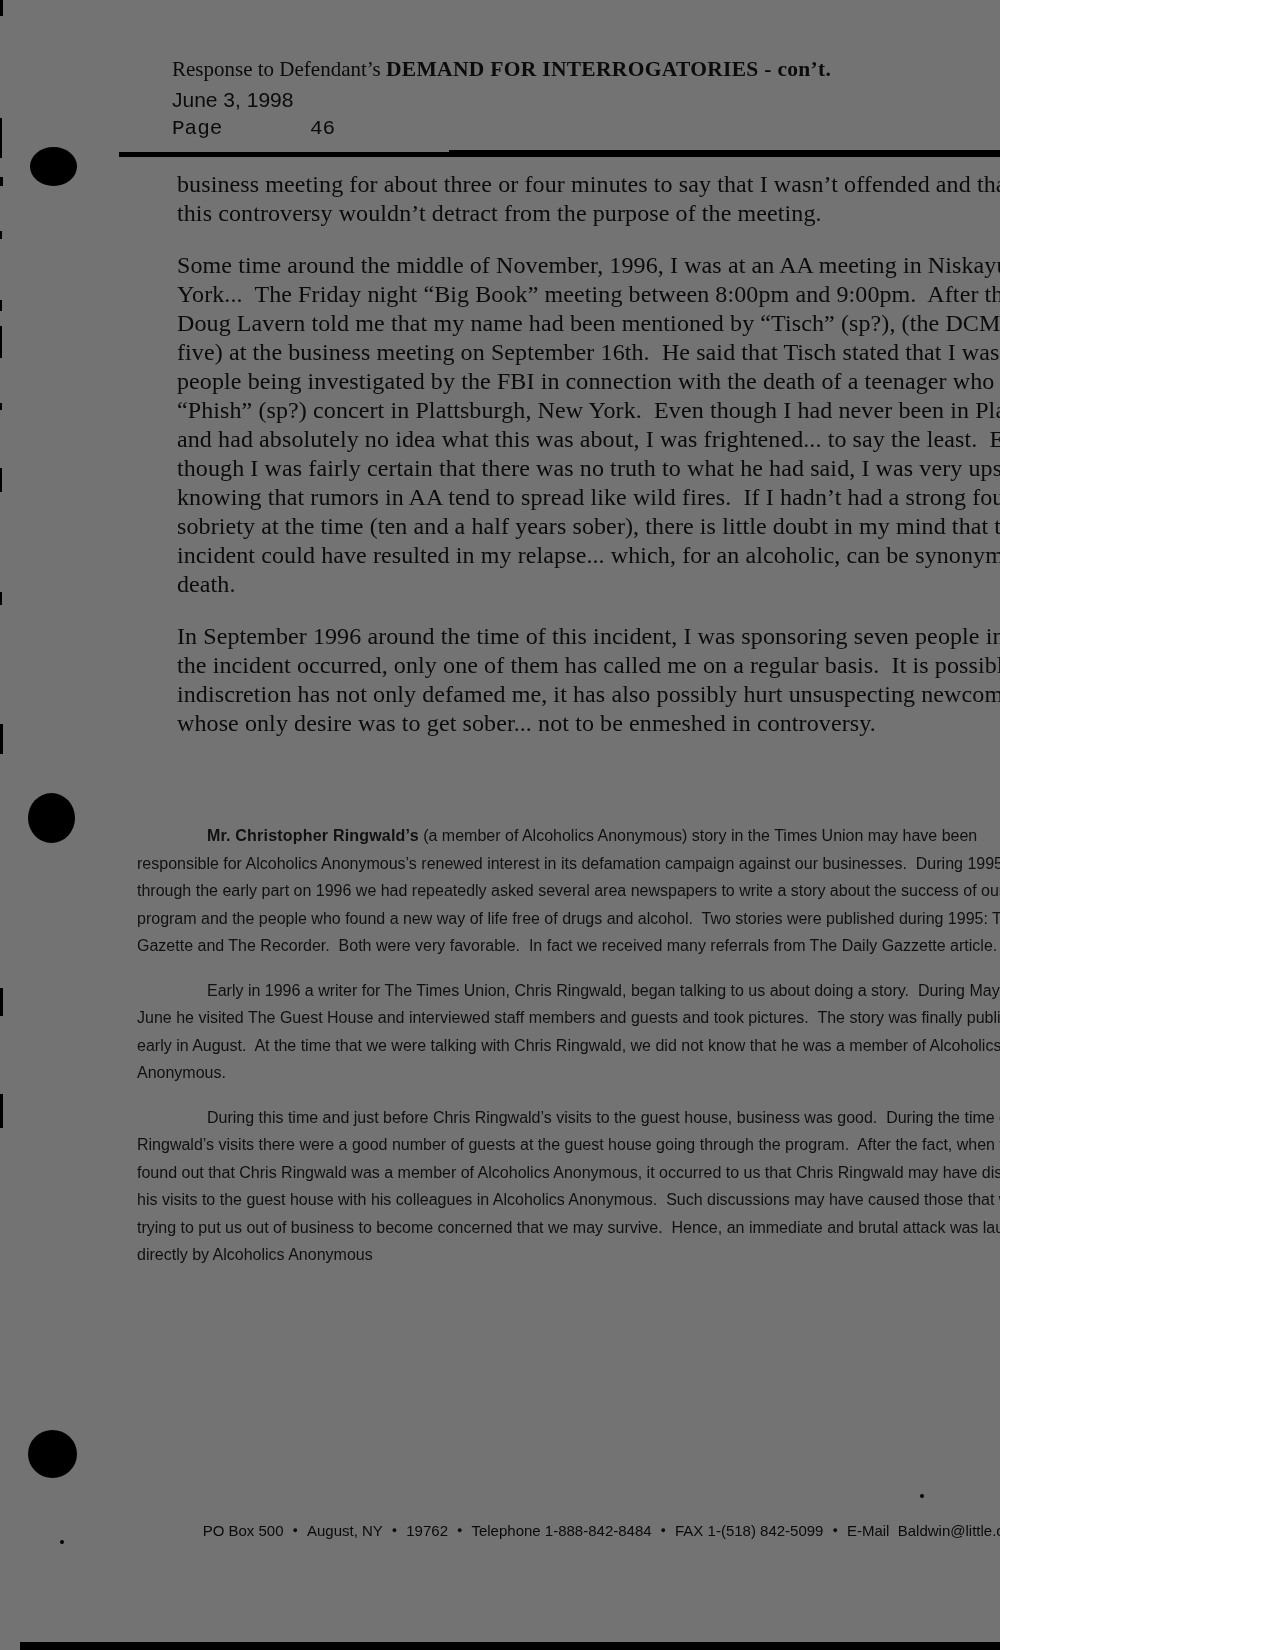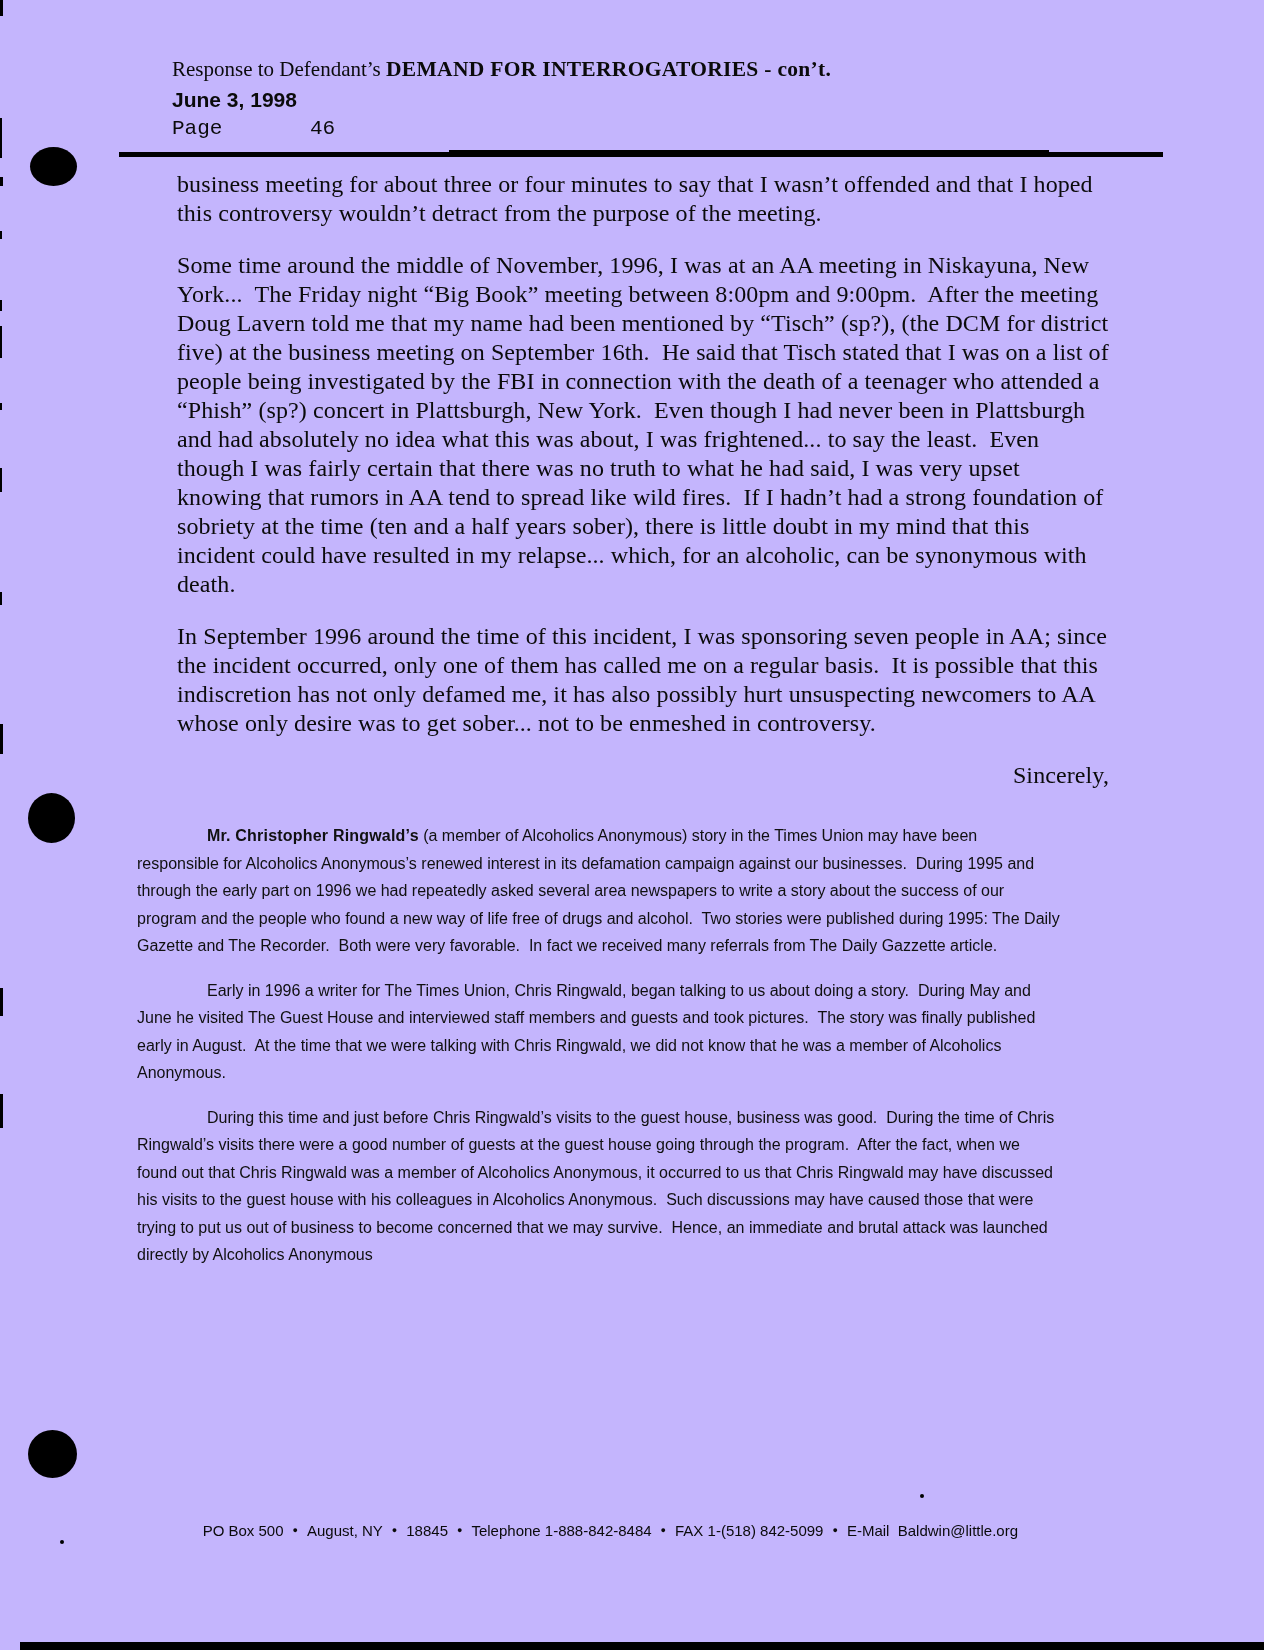--- a/index.html
+++ b/index.html
@@ -1,31 +1,31 @@
 <!DOCTYPE html>
 <html><head>
 <meta charset="utf-8">
 <style>
   html,body{margin:0;padding:0;background:#ffffff;}
   .page{
-    position:relative;width:1264px;height:1650px;background:#c4b5fd;overflow:hidden;
+    position:relative;width:1000px;height:1650px;background:#737373;overflow:hidden;
     color:#0b0b0b;font-family:"Liberation Serif",serif;
   }
   
   .hole{position:absolute;background:#000;border-radius:50%;}
   .hole-1{left:30px;top:147px;width:47px;height:39px;}
   .hole-2{left:28px;top:793px;width:47px;height:50px;}
   .hole-3{left:28px;top:1430px;width:49px;height:48px;}
   
   .artifact{position:absolute;background:#000;}
   
   .hdr{position:absolute;left:172px;top:57px;}
   .hdr-title{font-size:21px;white-space:pre;}
   .hdr-title strong{font-size:21.5px;letter-spacing:.3px;}
-  .hdr-date{font-family:"Liberation Sans",sans-serif;font-size:21px;margin-top:6px;font-weight:bold;}
+  .hdr-date{font-family:"Liberation Sans",sans-serif;font-size:21px;margin-top:6px;}
   .hdr-page{font-family:Liberation Mono, monospace;font-size:21px;margin-top:5px;}
   .hdr-page .pl{display:inline-block;width:138px;}
   .rule{position:absolute;left:119px;top:152px;width:1044px;height:5px;background:#000;}
   .rule:after{content:"";position:absolute;left:330px;top:-2px;width:600px;height:3px;background:#000;}
   
   .letter{position:absolute;left:137px;top:170px;width:932px;
           font-size:24px;line-height:29px;letter-spacing:.1px;margin-left:40px;}
   .letter p{margin:0 0 23px 0;white-space:pre-wrap;}
   .letter .closing{margin-bottom:17px;text-align:right;}
   .letter .signature{margin-bottom:0;}
@@ -79,17 +79,17 @@
     <p class="closing">Sincerely,</p>
   </section>
 
   <section class="sans">
     <p><strong>Mr. Christopher Ringwald’s</strong><span> (a member of Alcoholics Anonymous) story in the Times Union may have been responsible for Alcoholics Anonymous’s renewed interest in its defamation campaign against our businesses.  During 1995 and through the early part on 1996 we had repeatedly asked several area newspapers to write a story about the success of our program and the people who found a new way of life free of drugs and alcohol.  Two stories were published during 1995: The Daily Gazette and The Recorder.  Both were very favorable.  In fact we received many referrals from The Daily Gazzette article.</span></p>
     <p>Early in 1996 a writer for The Times Union, Chris Ringwald, began talking to us about doing a story.  During May and June he visited The Guest House and interviewed staff members and guests and took pictures.  The story was finally published early in August.  At the time that we were talking with Chris Ringwald, we did not know that he was a member of Alcoholics Anonymous.</p>
     <p>During this time and just before Chris Ringwald’s visits to the guest house, business was good.  During the time of Chris Ringwald’s visits there were a good number of guests at the guest house going through the program.  After the fact, when we found out that Chris Ringwald was a member of Alcoholics Anonymous, it occurred to us that Chris Ringwald may have discussed his visits to the guest house with his colleagues in Alcoholics Anonymous.  Such discussions may have caused those that were trying to put us out of business to become concerned that we may survive.  Hence, an immediate and brutal attack was launched directly by Alcoholics Anonymous</p>
   </section>
 
   <footer class="footer">
-    <span>PO Box 500</span><span class="sep">●</span><span>August, NY</span><span class="sep">●</span><span>18845</span><span class="sep">●</span><span>Telephone 1-888-842-8484</span><span class="sep">●</span><span>FAX 1-(518) 842-5099</span><span class="sep">●</span><span>E-Mail  Baldwin@little.org</span>
+    <span>PO Box 500</span><span class="sep">●</span><span>August, NY</span><span class="sep">●</span><span>19762</span><span class="sep">●</span><span>Telephone 1-888-842-8484</span><span class="sep">●</span><span>FAX 1-(518) 842-5099</span><span class="sep">●</span><span>E-Mail  Baldwin@little.org</span>
   </footer>
 
   <div class="bottom-bar"></div>
 </div>
 
 </body></html>

